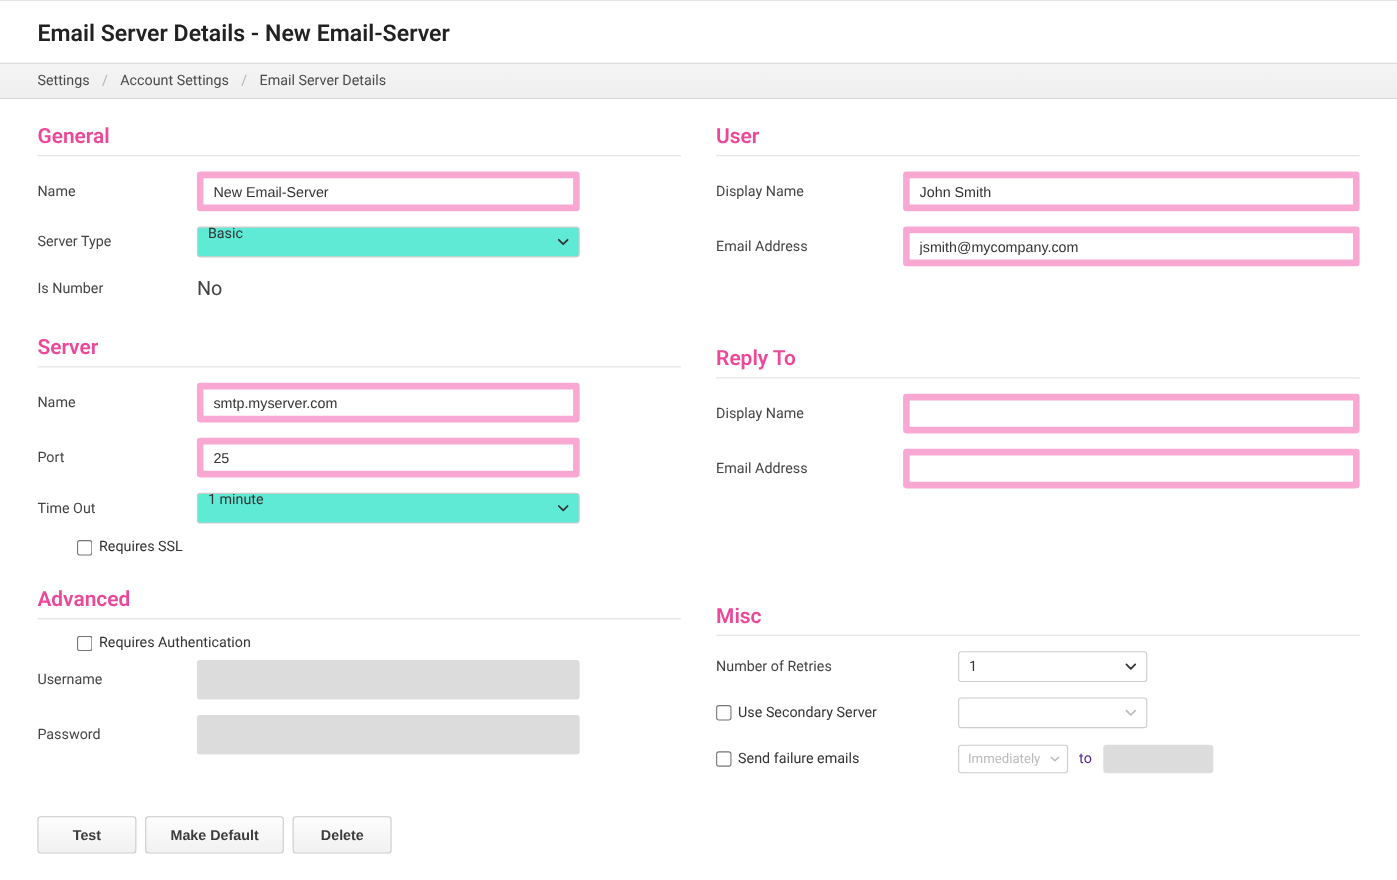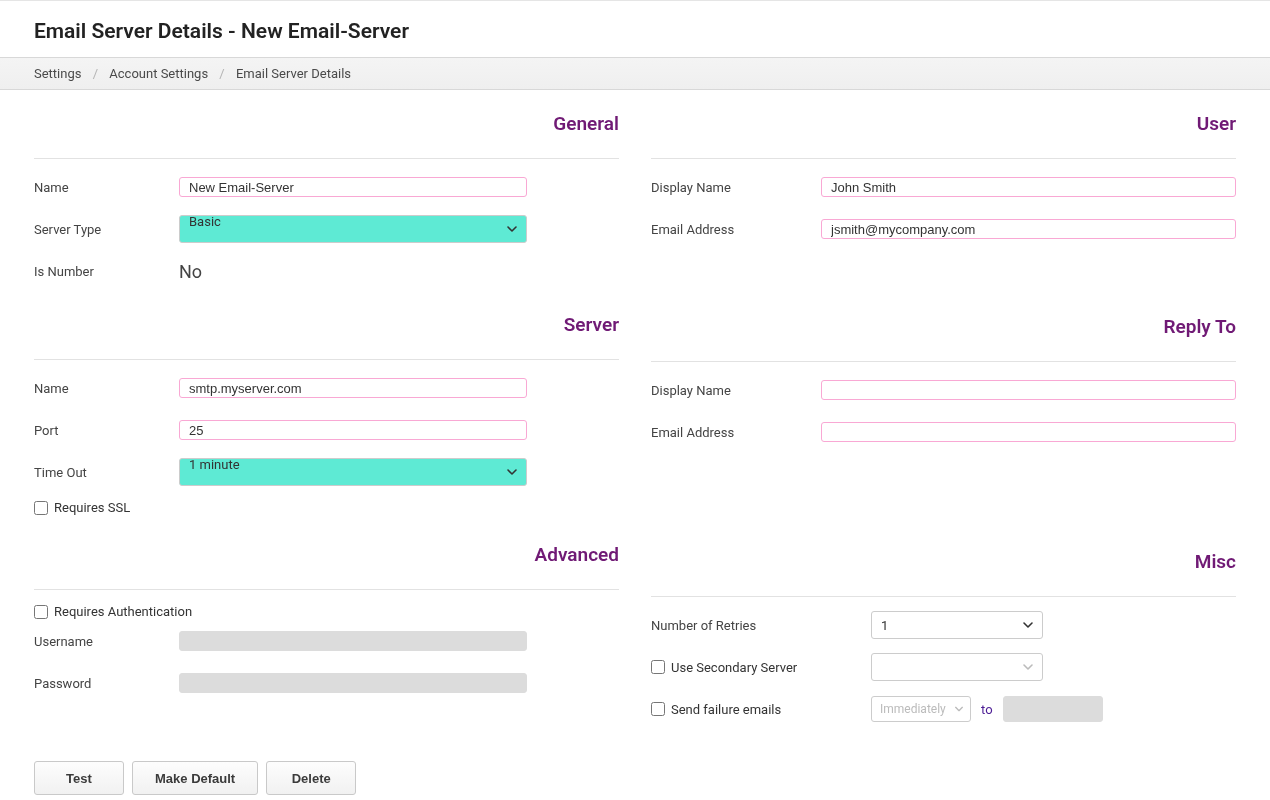--- a/index.html
+++ b/index.html
@@ -46,24 +46,23 @@
     flex: 1;
     min-width: 0;
   }
   .section {
     margin-bottom: 28px;
   }
   .section h2 {
     margin: 0 0 4px 0;
     font-size: 19px;
     font-weight: 600;
-    color: #701a75;
+    color: #ec4899;
     border-bottom: 1px solid #e2e2e2;
-    padding-bottom: 23px;
-    text-align: right;
+    padding-bottom: 6px;
   }
   .field-row {
     display: flex;
     align-items: center;
     margin-top: 14px;
     min-height: 28px;
   }
   .field-label {
     flex: 0 0 145px;
     font-size: 13px;
@@ -79,23 +78,23 @@
   }
   input[type=text].form-input,
   .form-select-wrap,
   .form-select-small {
     width: 100%;
     max-width: 348px;
   }
   .right-col input[type=text].form-input { max-width: 445px; }
   input[type=text].form-input {
     height: 20px;
-    border: 1px solid #f9a8d4;
-    border-radius: 3px;
-    padding: 0 9px;
+    border: 6px solid #f9a8d4;
+    border-radius: 3px;
+    padding: 12px 9px;
     font-size: 13px;
     color: #333;
     background: #fff;
   }
   input[type=text].form-input.disabled {
     background: #dcdcdc;
     border-color: #dcdcdc;
   }
   .form-select-wrap {
     position: relative;
@@ -115,20 +114,21 @@
     right: 8px;
     top: 50%;
     transform: translateY(-50%);
     pointer-events: none;
   }
   .chev svg { display: block; }
   .checkbox-row {
     display: flex;
     align-items: center;
     margin-top: 14px;
+    margin-left: 36px;
   }
   .checkbox-row input[type=checkbox] {
     width: 14px; height: 14px;
     margin: 0 6px 0 0;
     border: 1px solid #888;
     border-radius: 2px;
   }
   .checkbox-row label {
     font-size: 13px;
     color: #333;

